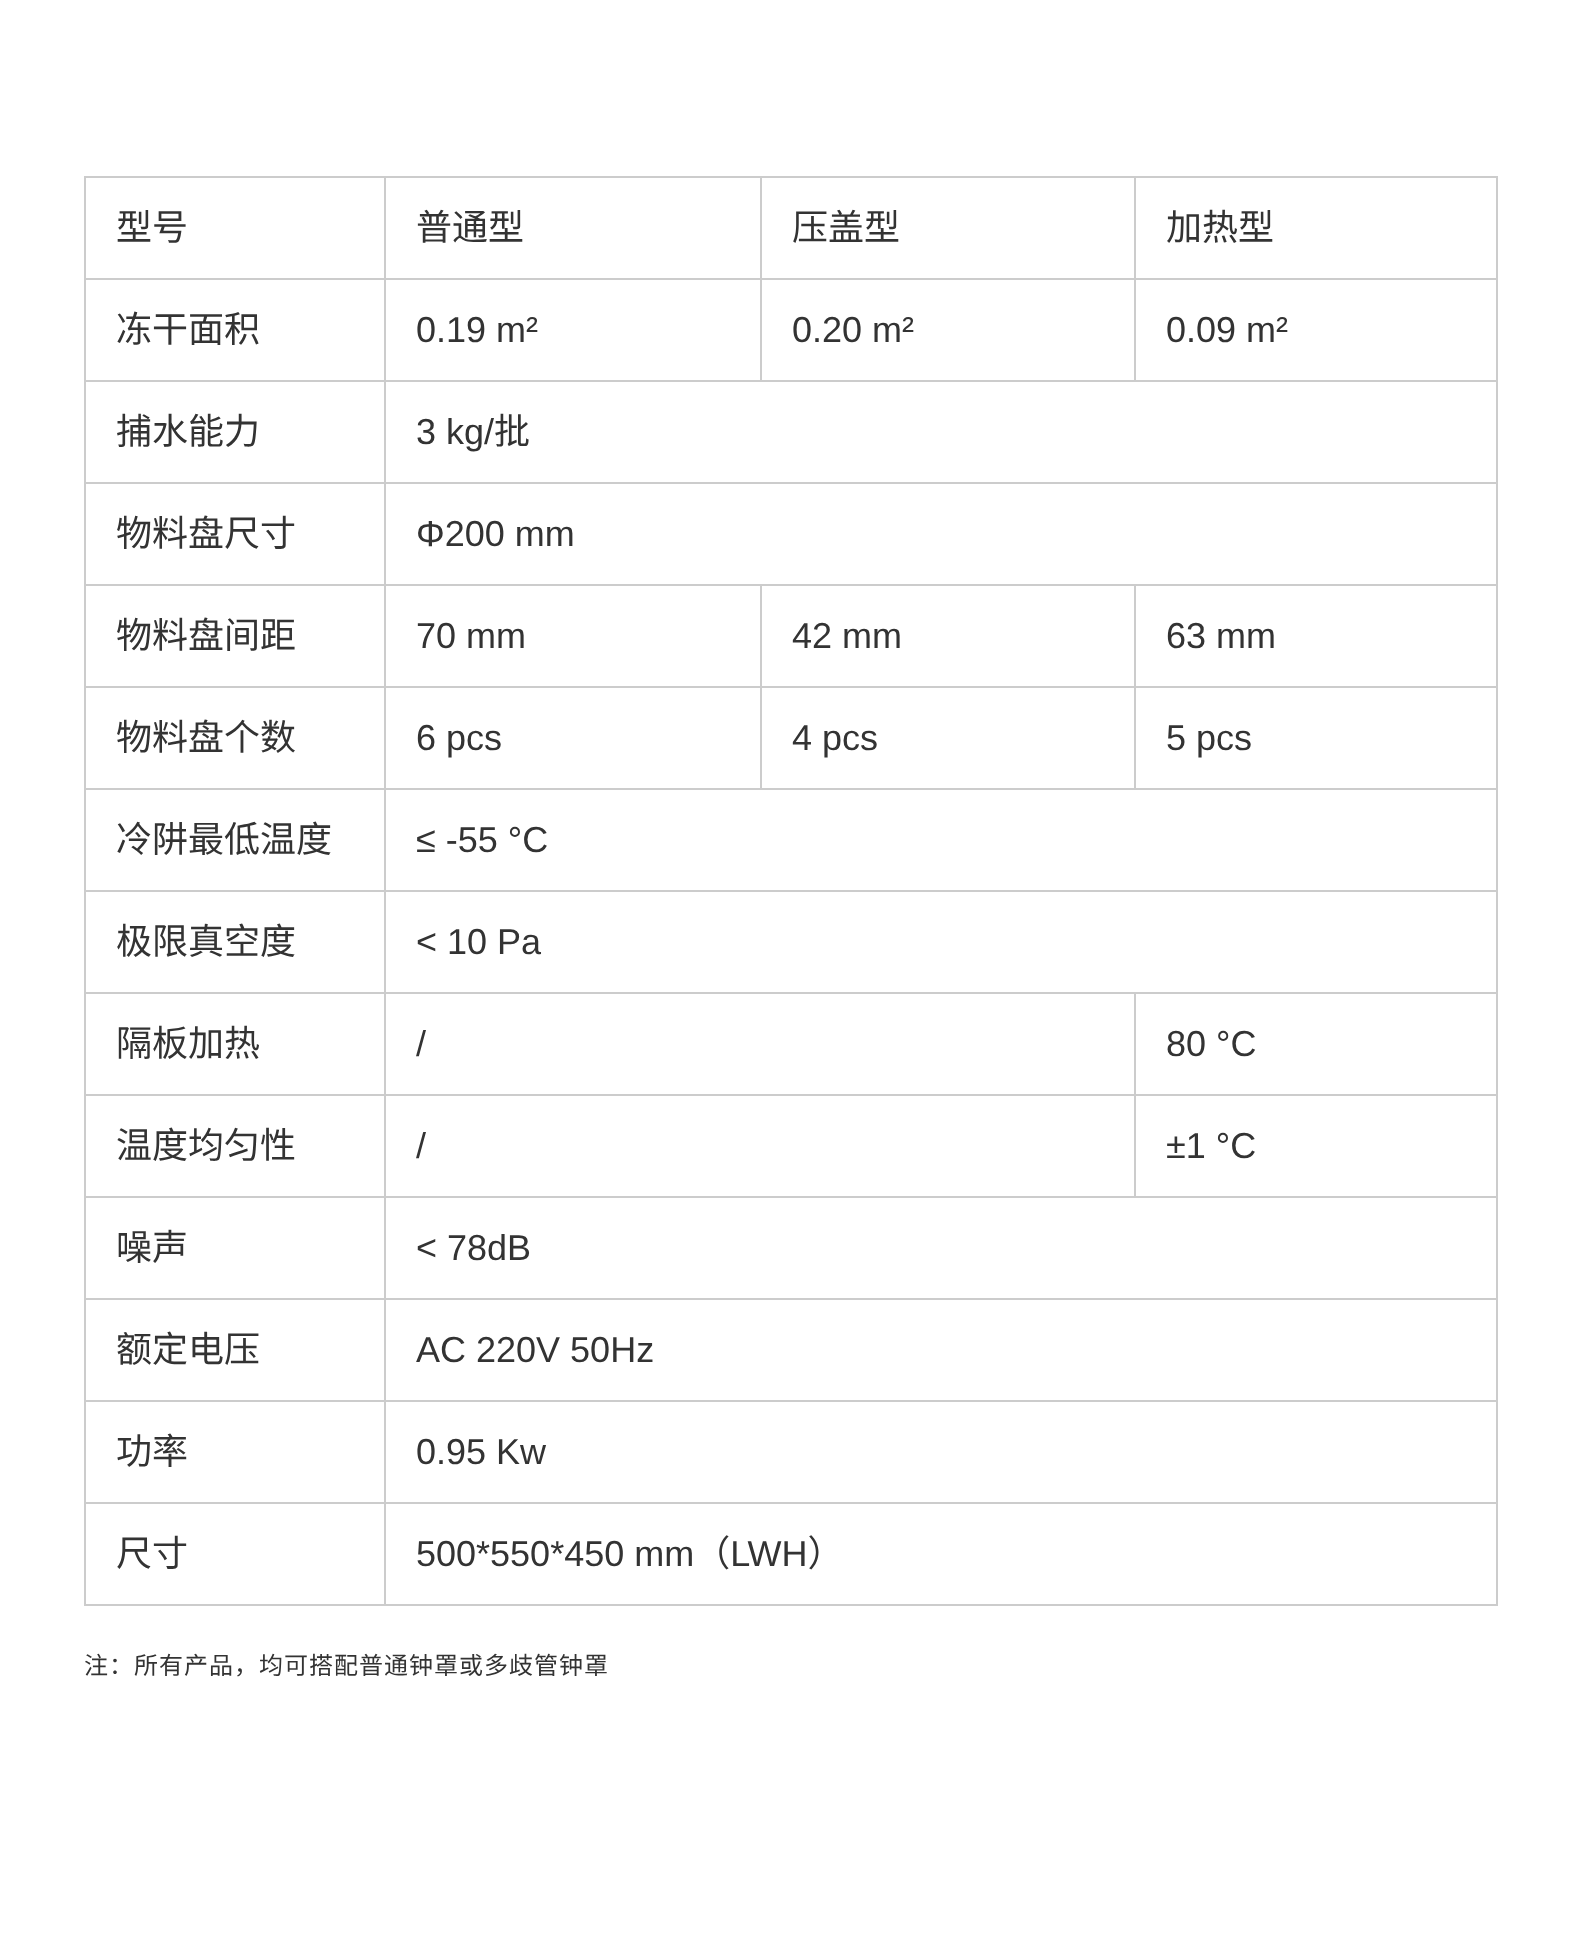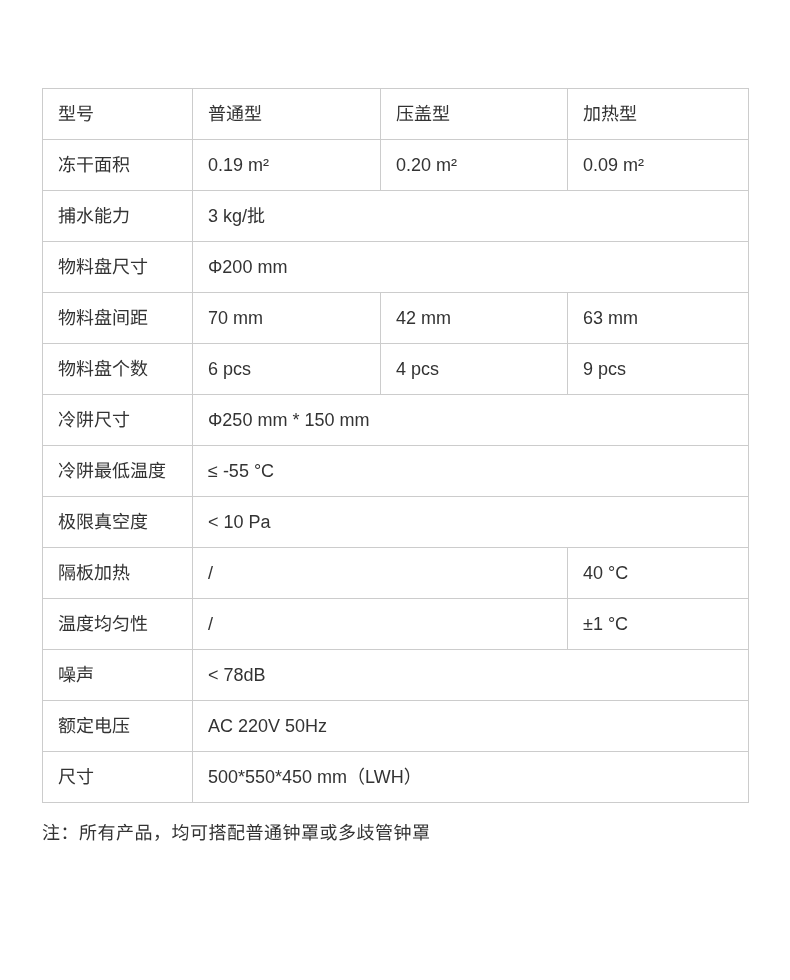--- a/index.html
+++ b/index.html
@@ -29,21 +29,21 @@
     line-height: 28px;
     color: #333333;
     font-weight: 400;
     vertical-align: middle;
     white-space: nowrap;
     overflow: hidden;
     background: #ffffff;
   }
   .note {
     margin-top: 16px;
-    font-size: 18px;
+    font-size: 12px;
     line-height: 28px;
     color: #333333;
     letter-spacing: 0.5px;
   }
 </style>
 </head>
 <body>
 
 <div class="page">
   <table class="spec-table">
@@ -77,52 +77,52 @@
         <tr>
           <td>物料盘间距</td>
           <td>70 mm</td>
           <td>42 mm</td>
           <td>63 mm</td>
         </tr>
         <tr>
           <td>物料盘个数</td>
           <td>6 pcs</td>
           <td>4 pcs</td>
-          <td>9 pcs</td>
-        </tr>
-        <tr>
-          <td>冷阱尺寸</td>
-          <td colspan="3">Φ250 mm * 150 mm</td>
+          <td>5 pcs</td>
         </tr>
         <tr>
           <td>冷阱最低温度</td>
           <td colspan="3">≤ -55 °C</td>
         </tr>
         <tr>
           <td>极限真空度</td>
           <td colspan="3">&lt; 10 Pa</td>
         </tr>
         <tr>
           <td>隔板加热</td>
           <td colspan="2">/</td>
-          <td>40 °C</td>
+          <td>80 °C</td>
         </tr>
         <tr>
           <td>温度均匀性</td>
           <td colspan="2">/</td>
           <td>±1 °C</td>
         </tr>
         <tr>
           <td>噪声</td>
           <td colspan="3">&lt; 78dB</td>
         </tr>
         <tr>
           <td>额定电压</td>
           <td colspan="3">AC 220V 50Hz</td>
         </tr>
         <tr>
+          <td>功率</td>
+          <td colspan="3">0.95 Kw</td>
+        </tr>
+        <tr>
           <td>尺寸</td>
           <td colspan="3">500*550*450 mm（LWH）</td>
         </tr>
       </tbody>
   </table>
   <div class="note">注：所有产品，均可搭配普通钟罩或多歧管钟罩</div>
 </div>
 
 </body></html>

